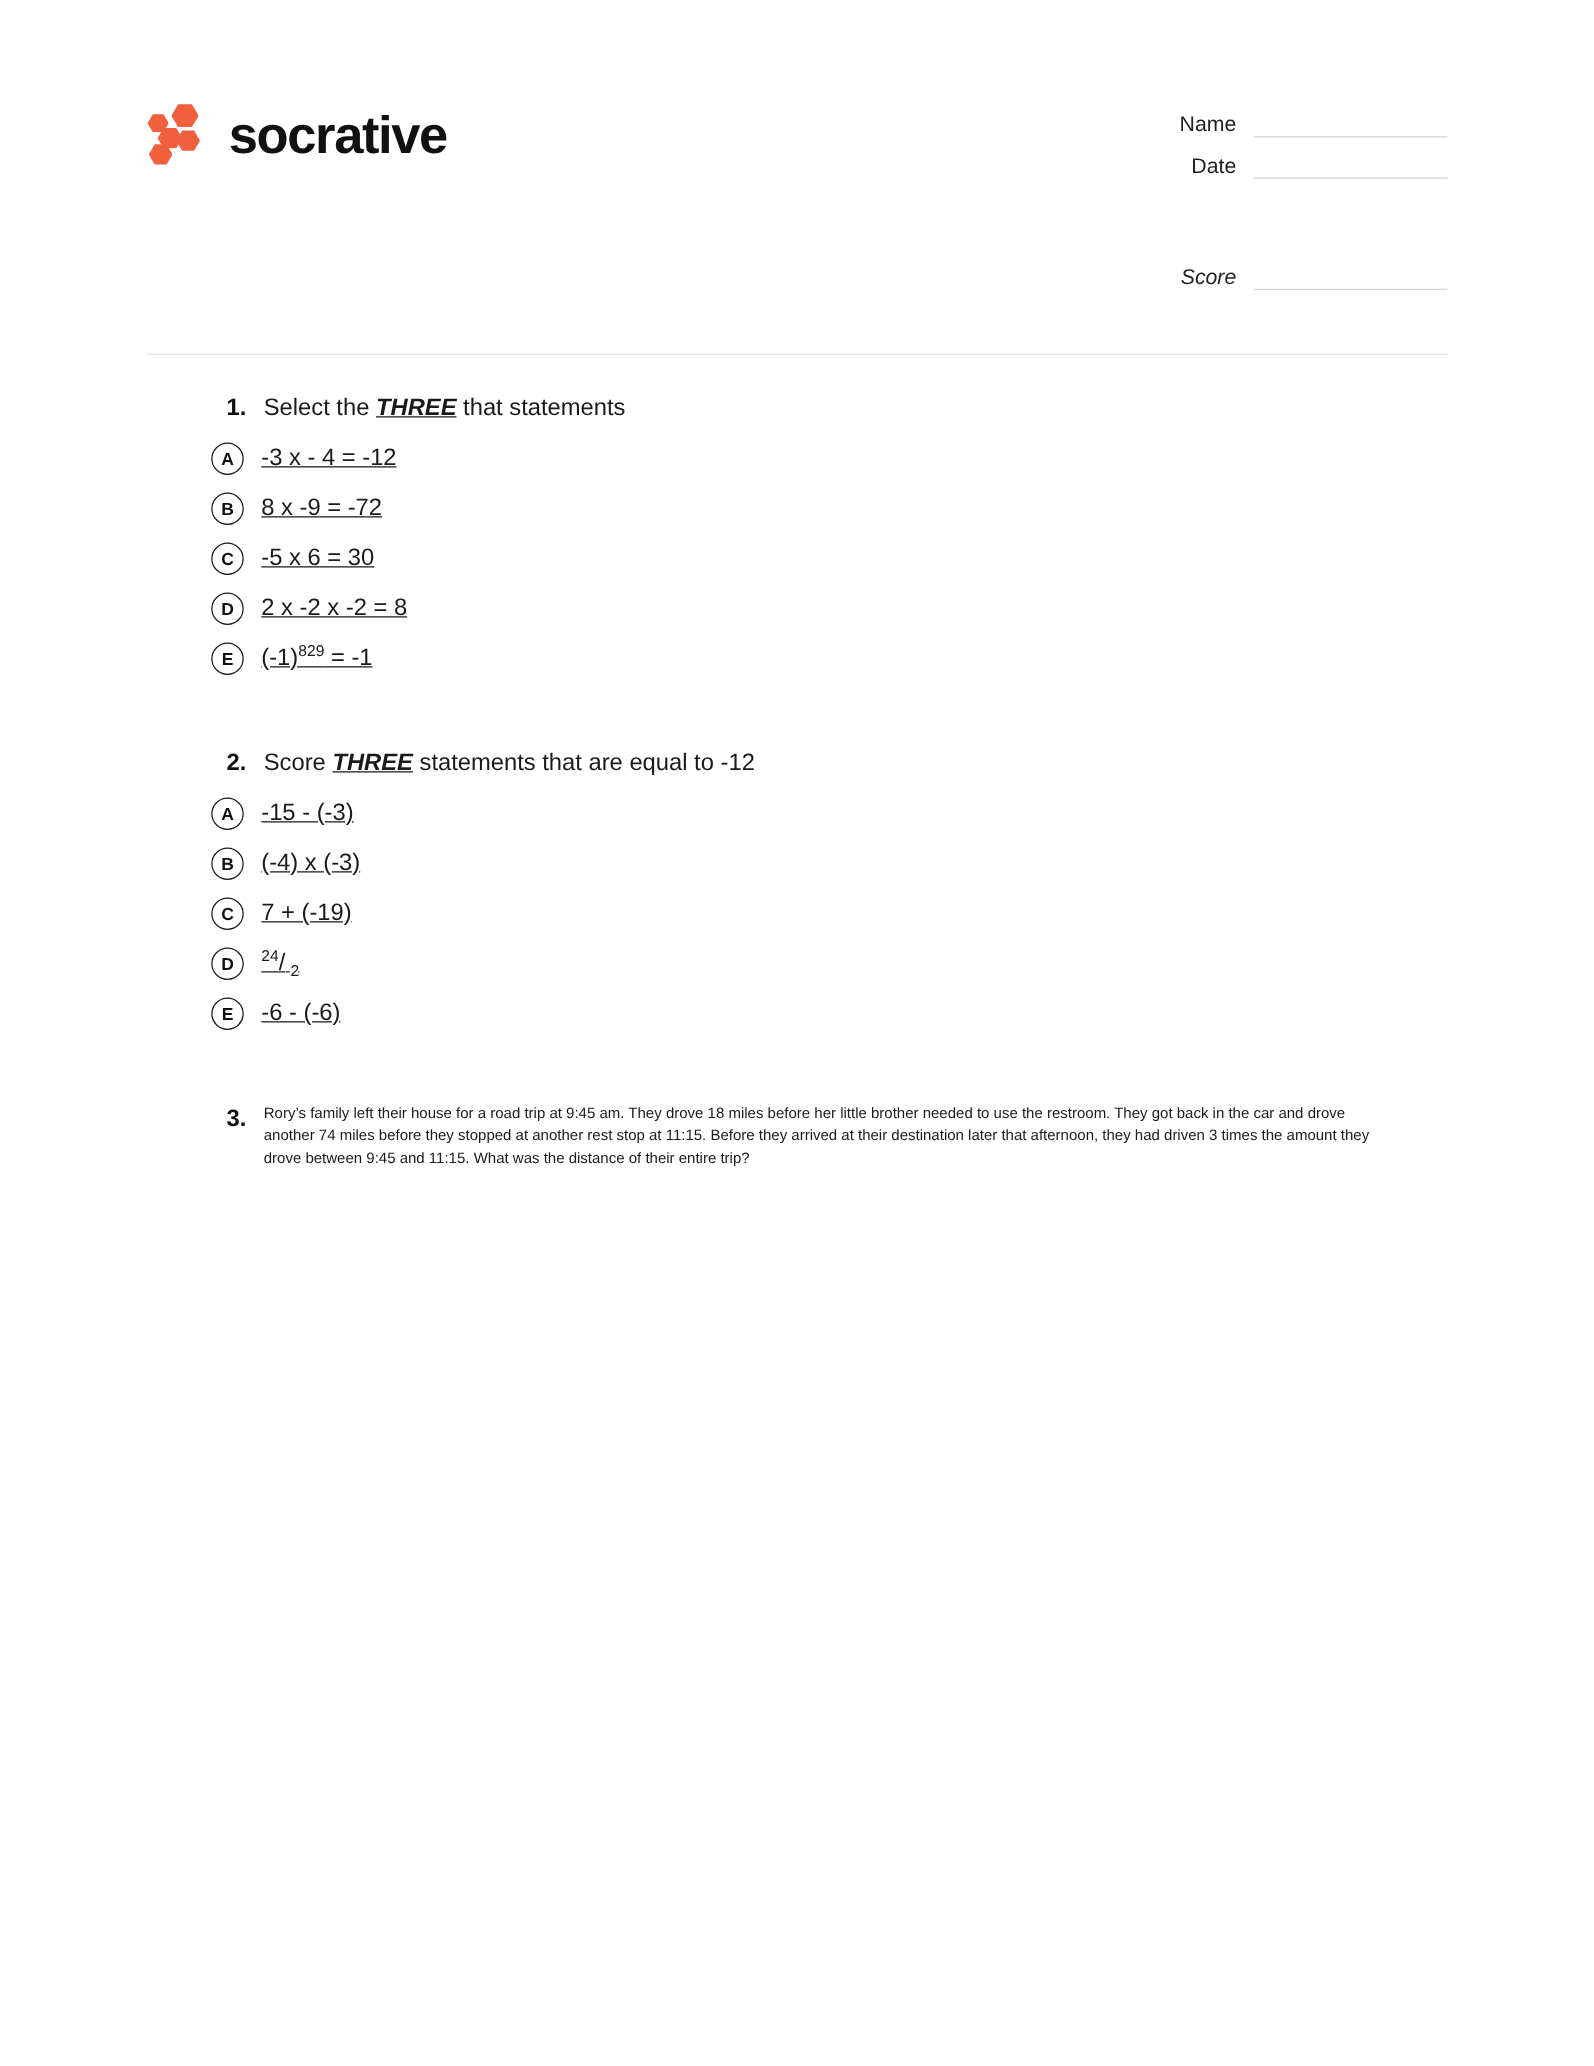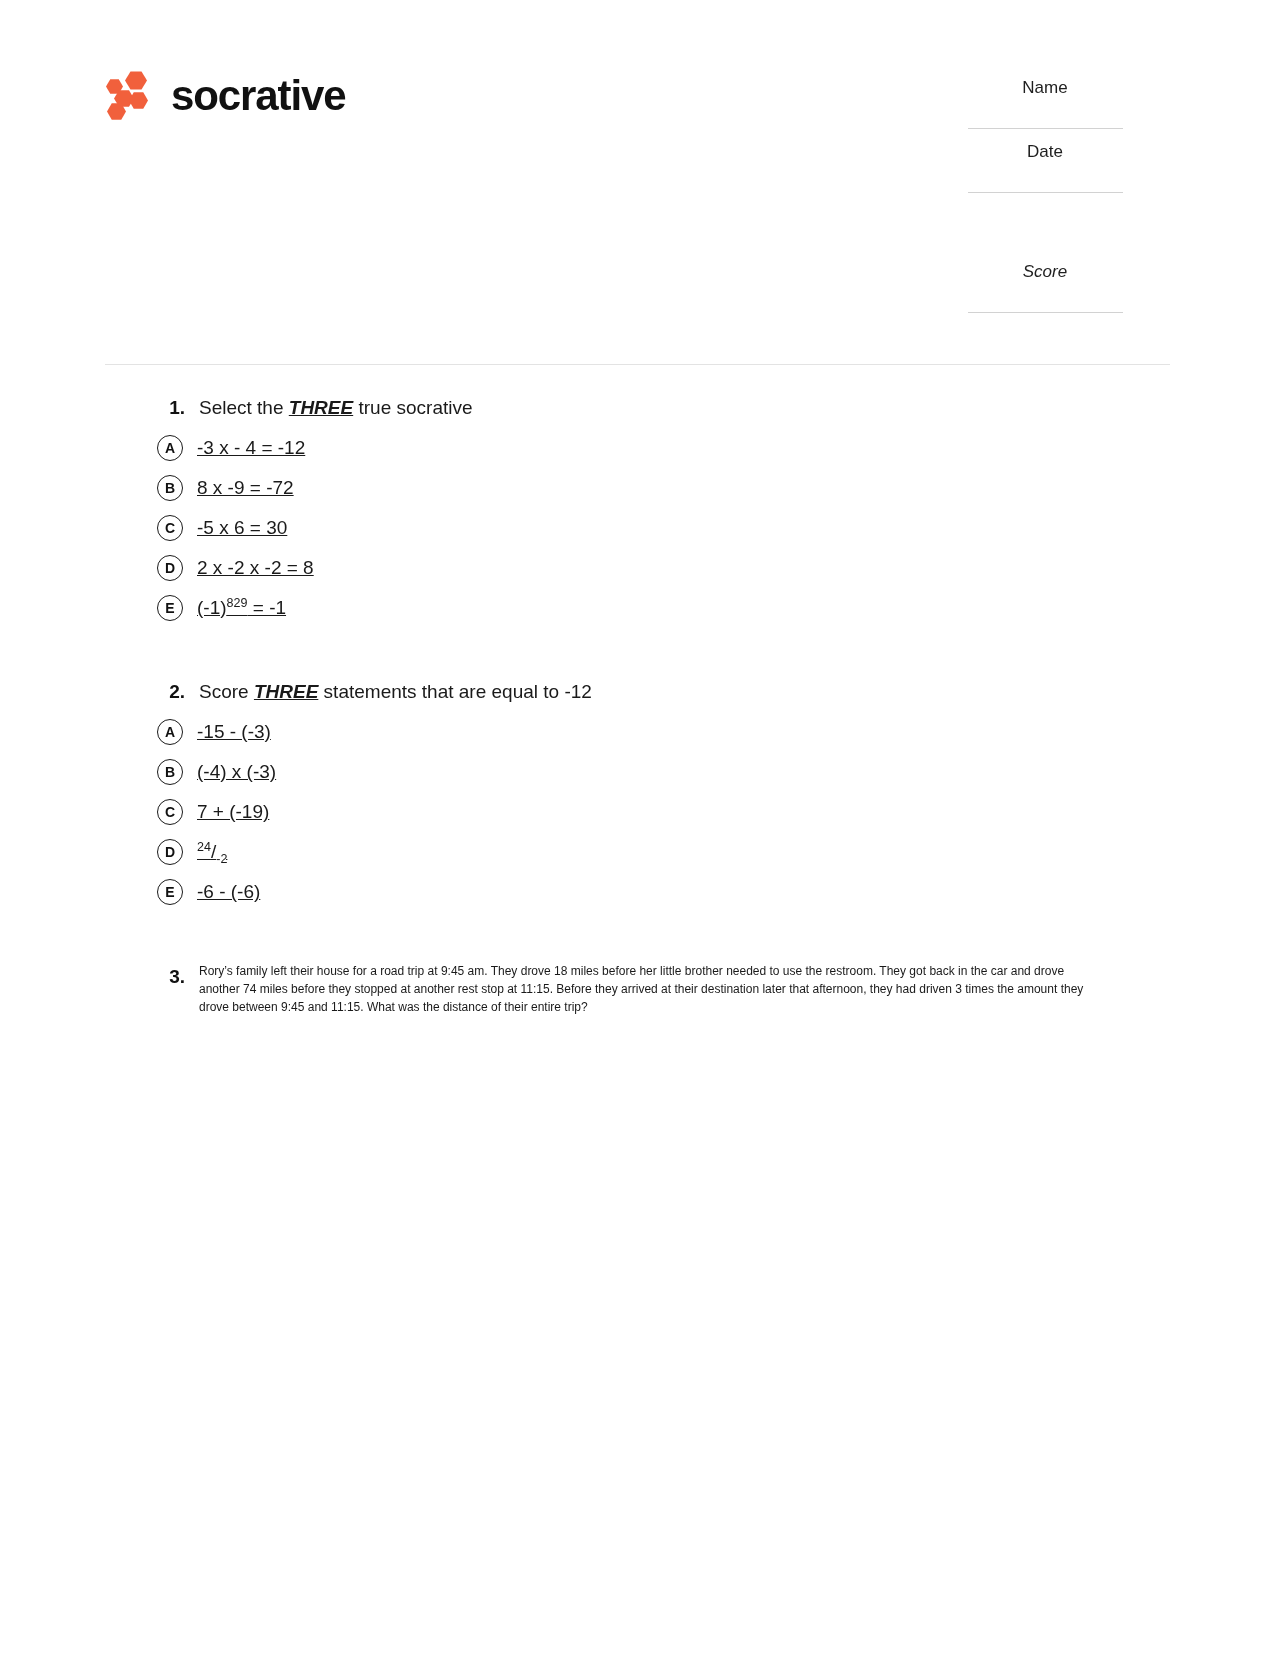--- a/index.html
+++ b/index.html
@@ -13,21 +13,21 @@
     height: 1653px;
     font-family: "Liberation Sans", sans-serif;
     color: #1a1a1a;
     position: relative;
     overflow: hidden;
   }
 
   .page {
     width: 1275px;
     height: 1653px;
-    padding: 0;
+    padding: 12px;
     position: relative;
   }
 
   
   .header {
     display: flex;
     align-items: flex-start;
     justify-content: space-between;
     padding: 60px 105px 0 105px;
   }
@@ -64,25 +64,24 @@
     color: #111111;
     line-height: 1;
   }
 
   .meta-fields {
     width: 250px;
     padding-top: 18px;
   }
   .meta-row {
     display: flex;
-    align-items: center;
+    align-items: flex-end;
     justify-content: flex-end;
     gap: 14px;
     margin-bottom: 13px;
-    flex-direction: column;
   }
   .meta-label {
     font-size: 17px;
     color: #1f1f1f;
     white-space: nowrap;
   }
   .meta-line {
     width: 155px;
     border-bottom: 1.5px solid #d2d2d2;
     height: 17px;
@@ -239,21 +238,21 @@
   </div>
 
 
   <div class="rule"></div>
 
   <div class="questions">
 
     <div class="question">
       <div class="q-head">
         <span class="q-num">1.</span>
-        <span class="q-text"><span>Select the </span><span class="emph">THREE</span><span> true socrative</span></span>
+        <span class="q-text"><span>Select the </span><span class="emph">THREE</span><span> that statements</span></span>
       </div>
       <div class="choices">
         <div class="choice">
           <span class="bubble">A</span>
           <span class="choice-text">-3 x - 4 = -12</span>
         </div>
         <div class="choice">
           <span class="bubble">B</span>
           <span class="choice-text">8 x -9 = -72</span>
         </div>

